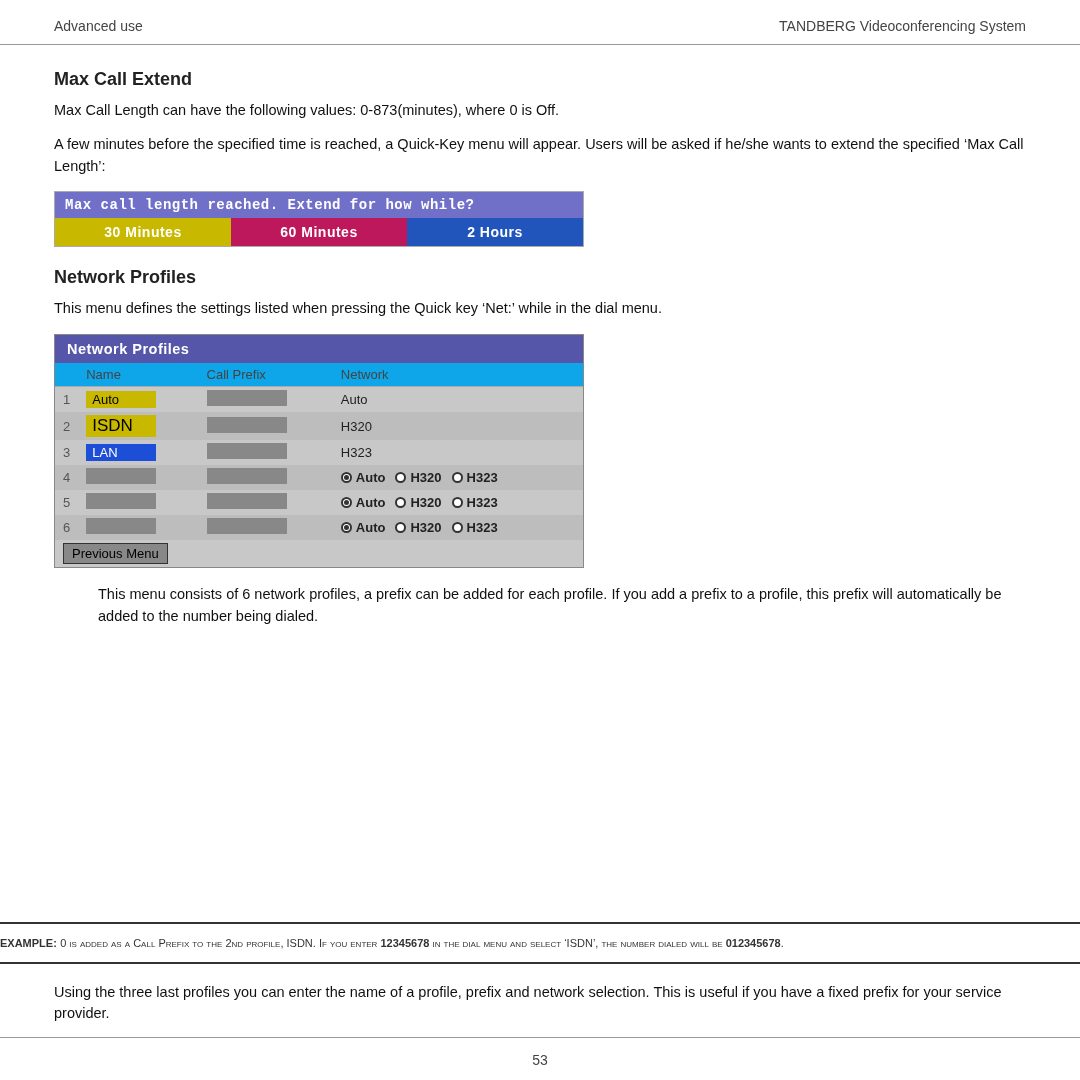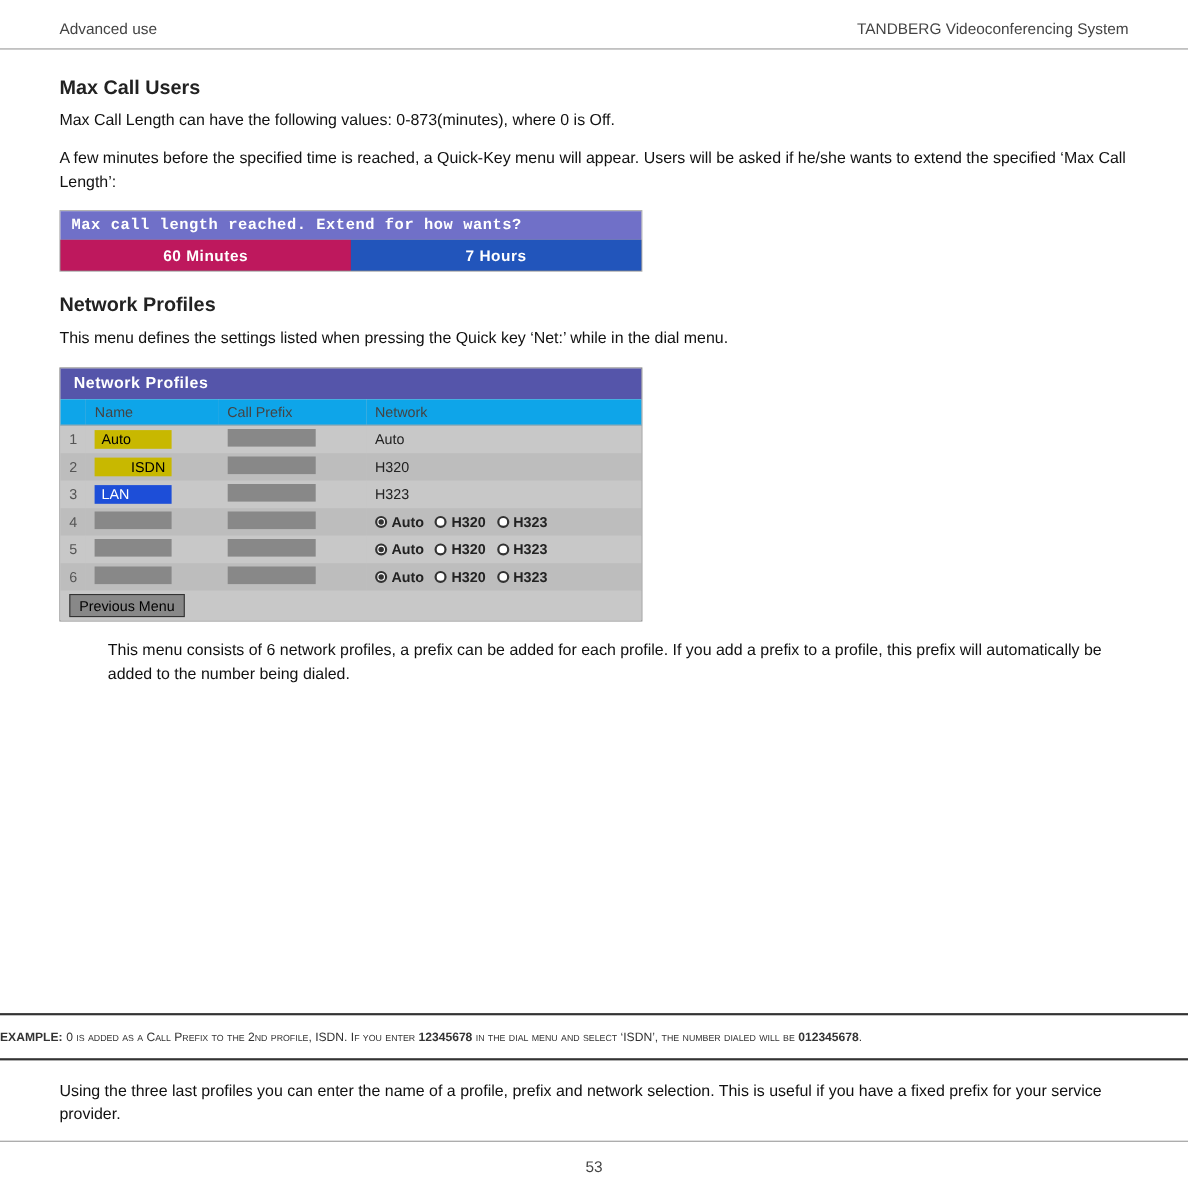--- a/index.html
+++ b/index.html
@@ -144,29 +144,30 @@
 <div class="page">
 
   <div class="header">
     <span>Advanced use</span>
     <span>TANDBERG Videoconferencing System</span>
   </div>
 
   <div class="content">
 
     <div>
-      <div class="section-title">Max Call Users</div>
+      <div class="section-title">Max Call Extend</div>
       <p class="body-text">Max Call Length can have the following values: 0-873(minutes), where 0 is Off.</p>
       <p class="body-text">A few minutes before the specified time is reached, a Quick-Key menu will appear. Users will be asked if he/she wants to extend the specified  ‘Max Call Length’:</p>
 
       <div class="quickkey-box">
-        <div class="quickkey-title">Max  call  length  reached.  Extend  for  how  wants?</div>
+        <div class="quickkey-title">Max  call  length  reached.  Extend  for  how  while?</div>
         <div class="quickkey-buttons">
+          <div class="qk-btn yellow">30 Minutes</div>
           <div class="qk-btn green">60 Minutes</div>
-          <div class="qk-btn blue">7 Hours</div>
+          <div class="qk-btn blue">2 Hours</div>
         </div>
       </div>
     </div>
 
     <div>
       <div class="section-title">Network Profiles</div>
       <p class="body-text">This menu defines the settings listed when pressing the Quick key ‘Net:’ while in the dial menu.</p>
 
       <div class="network-box">
         <div class="network-title-bar">Network  Profiles</div>
@@ -181,21 +182,21 @@
           </thead>
           <tbody id="network-tbody">
           <tr>
                 <td class="row-num">1</td>
                 <td><span style="background: rgb(200, 184, 0); color: rgb(0, 0, 0); font-size: 13px; padding: 1px 6px; display: inline-block; min-width: 70px;">Auto</span></td>
                 <td><span style="background: rgb(136, 136, 136); color: rgb(255, 255, 255); font-size: 13px; padding: 1px 6px; display: inline-block; min-width: 80px; height: 16px;"></span></td>
                 <td>Auto</td>
               </tr>
               <tr>
                 <td class="row-num">2</td>
-                <td><span style="background: rgb(200, 184, 0); color: rgb(0, 0, 0); font-size: 13px; padding: 1px 6px; display: inline-block; min-width: 70px; text-align: right;">ISDN</span></td>
+                <td><span style="background: rgb(200, 184, 0); color: rgb(0, 0, 0); font-size: 17px; padding: 1px 6px; display: inline-block; min-width: 70px;">ISDN</span></td>
                 <td><span style="background: rgb(136, 136, 136); color: rgb(255, 255, 255); font-size: 13px; padding: 1px 6px; display: inline-block; min-width: 80px; height: 16px;"></span></td>
                 <td>H320</td>
               </tr>
               <tr>
                 <td class="row-num">3</td>
                 <td><span style="background: #1d4ed8; color: rgb(255, 255, 255); font-size: 13px; padding: 1px 6px; display: inline-block; min-width: 70px;">LAN</span></td>
                 <td><span style="background: rgb(136, 136, 136); color: rgb(255, 255, 255); font-size: 13px; padding: 1px 6px; display: inline-block; min-width: 80px; height: 16px;"></span></td>
                 <td>H323</td>
               </tr>
               <tr>

